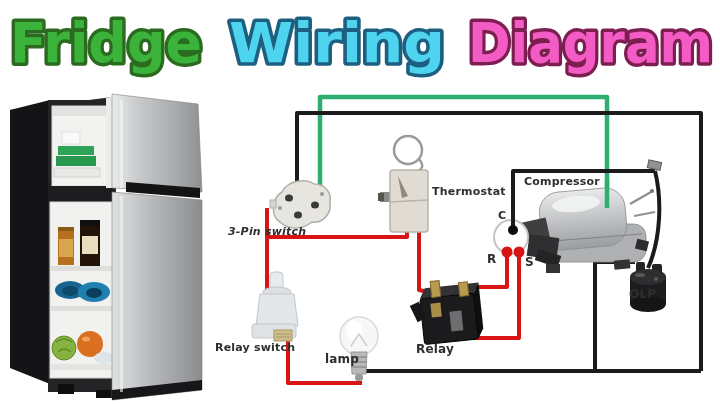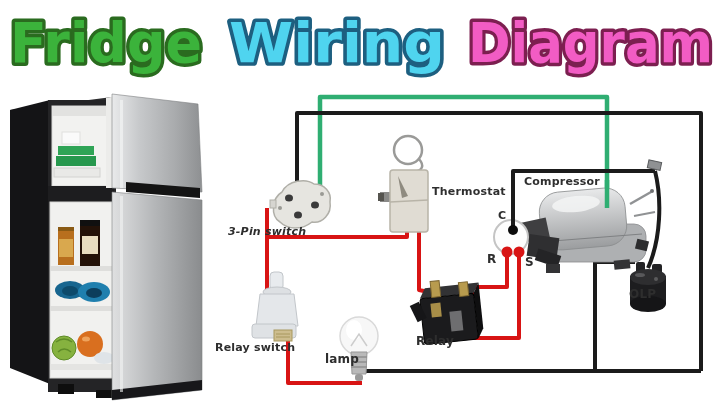--- a/index.html
+++ b/index.html
@@ -220,19 +220,19 @@
         <circle cx="297" cy="168" r="5.5" fill="var(--wire-red,#d81414)"></circle>
         <circle cx="309" cy="168" r="5.5" fill="var(--wire-red,#d81414)"></circle>
       </g>
     </svg>
 
     <div class="lbl" style="left:18px;top:141px;font-style:italic;">3-Pin switch</div>
     <div class="lbl" style="left:222px;top:101px;">Thermostat</div>
     <div class="lbl" style="left:314px;top:91px;">Compressor</div>
     <div class="lbl" style="left:5px;top:257px;">Relay switch</div>
     <div class="lbl lbl-big" style="left:115px;top:268px;">lamp</div>
-    <div class="lbl lbl-big" style="left:206px;top:250px;">Relay</div>
+    <div class="lbl lbl-big" style="left:206px;top:258px;">Relay</div>
     <div class="lbl lbl-big" style="left:387px;top:203px;margin-left:32px;">OLP</div>
     <div class="lbl" style="left:288px;top:125px;">C</div>
     <div class="lbl lbl-big" style="left:277px;top:168px;">R</div>
     <div class="lbl lbl-big" style="left:315px;top:171px;">S</div>
   </div>
 </div>
 
 </body></html>

